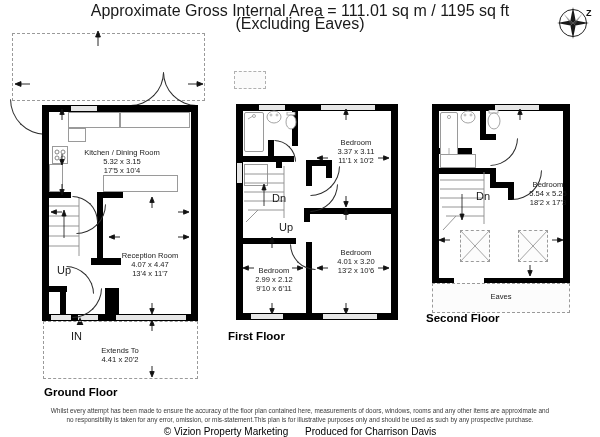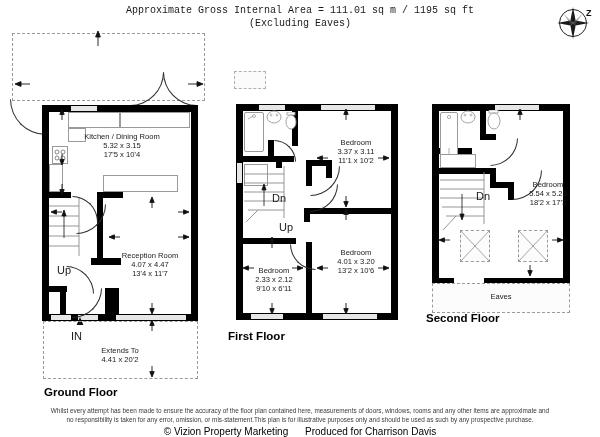--- a/index.html
+++ b/index.html
@@ -14,23 +14,22 @@
     background: #ffffff;
     font-family: "Liberation Sans", sans-serif;
     color: #111111;
     overflow: hidden;
   }
   .abs { position: absolute; }
 
   
   #header {
     top: 4px; left: 90px; width: 420px;
-    font-size: 10px; line-height: 13px; color: #1a1a1a;
+    font-size: 16px; line-height: 13px; color: #1a1a1a;
     text-align: center;
-    font-family: Liberation Mono, monospace;
   }
 
   
   #compass { top: 3px; left: 556px; width: 40px; height: 40px; }
 
   
   #legend { top: 70px; left: 234px; width: 190px; height: 22px; }
   #legend .swatch {
     position: absolute; left: 0; top: 1px;
     width: 32px; height: 18px;
@@ -172,21 +171,21 @@
           <polygon points="109,137 114.4,134.8 114.4,139.2"></polygon>
         <line x1="178" y1="137" x2="186" y2="137"></line>
           <polygon points="189,137 183.6,134.8 183.6,139.2"></polygon>
         <line x1="152" y1="100" x2="152" y2="108"></line>
           <polygon points="152,97 149.8,102.4 154.2,102.4"></polygon>
         <line x1="152" y1="203" x2="152" y2="211"></line>
           <polygon points="152,214 149.8,208.6 154.2,208.6"></polygon>
       </g>
     </svg>
 
-    <div class="room-lbl" style="left:77px;top:132px;width:90px;">
+    <div class="room-lbl" style="left:77px;top:148px;width:90px;">
       <span class="nm">Kitchen / Dining Room</span>
       <span class="nm">5.32 x 3.15</span>
       <span class="nm">17'5 x 10'4</span>
     </div>
 
     <div class="room-lbl" style="left:110px;top:251px;width:80px;">
       <span class="nm">Reception Room</span>
       <span class="nm">4.07 x 4.47</span>
       <span class="nm">13'4 x 11'7</span>
     </div>
@@ -349,21 +348,21 @@
     </div>
 
     <div class="room-lbl" style="left:88px;top:248px;width:80px;">
       <span class="nm">Bedroom</span>
       <span class="nm">4.01 x 3.20</span>
       <span class="nm">13'2 x 10'6</span>
     </div>
 
     <div class="room-lbl" style="left:8px;top:266px;width:76px;">
       <span class="nm">Bedroom</span>
-      <span class="nm">2.33 x 2.12</span>
+      <span class="nm">2.99 x 2.12</span>
       <span class="nm">9'10 x 6'11</span>
     </div>
 
     <div class="floor-ttl" style="left:0;top:330px;">First Floor</div>
   </div>
 
   <div class="abs" style="left:424px;top:0;width:176px;height:360px;">
 
     <div class="wall" style="left:8px;top:104px;width:62px;height:7px;"></div>
     <div class="win" style="left:70px;top:104px;width:46px;height:7px;"></div>

